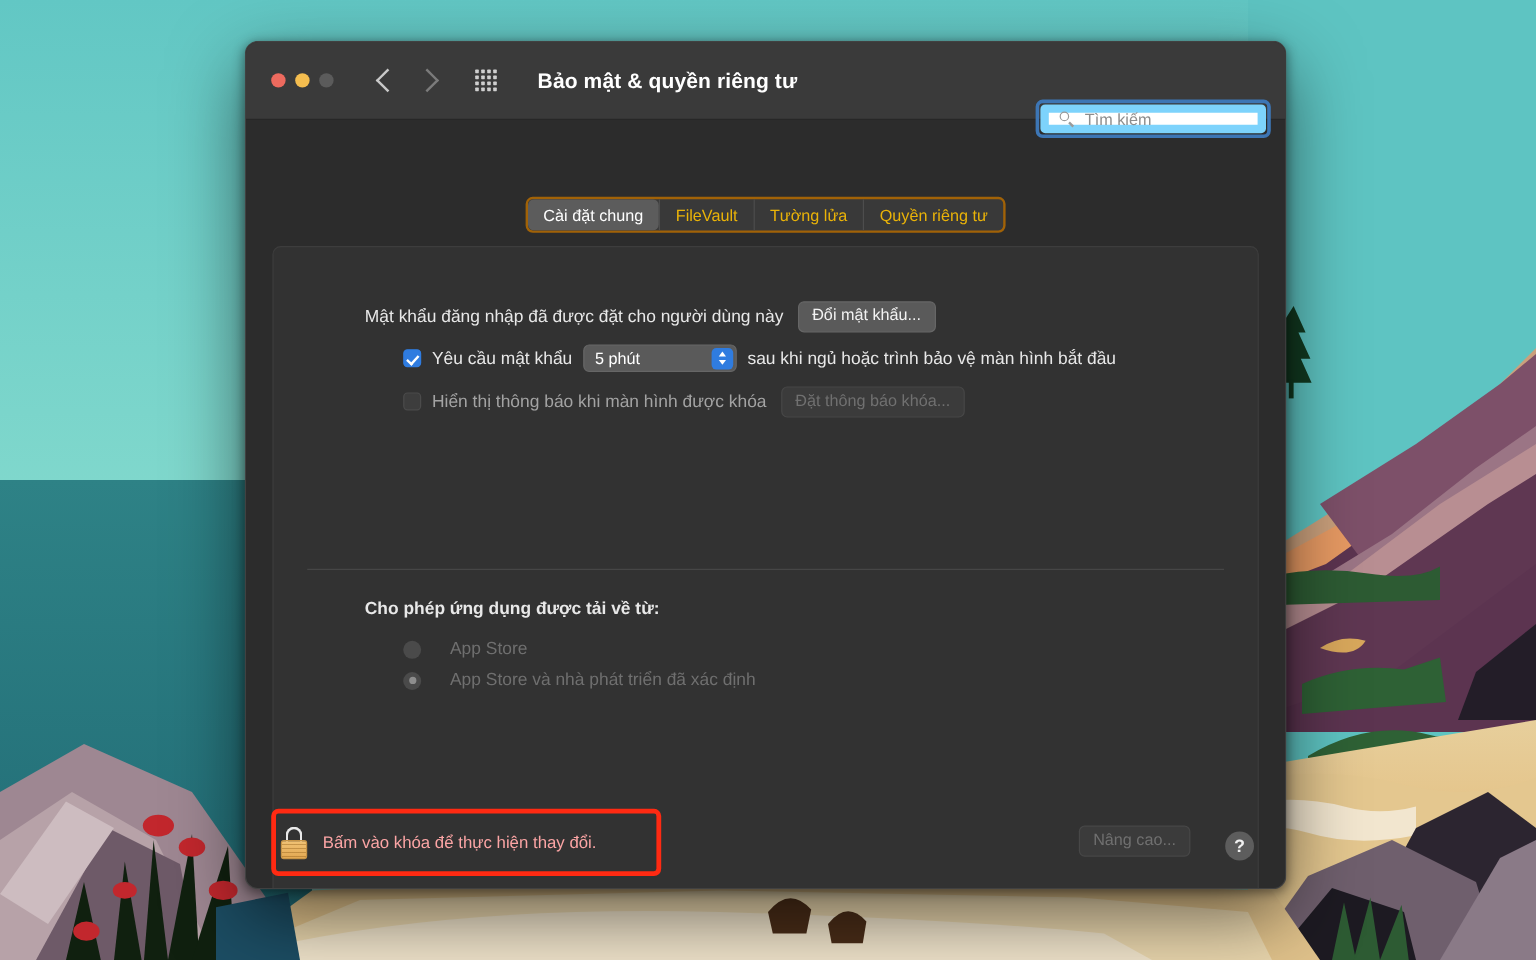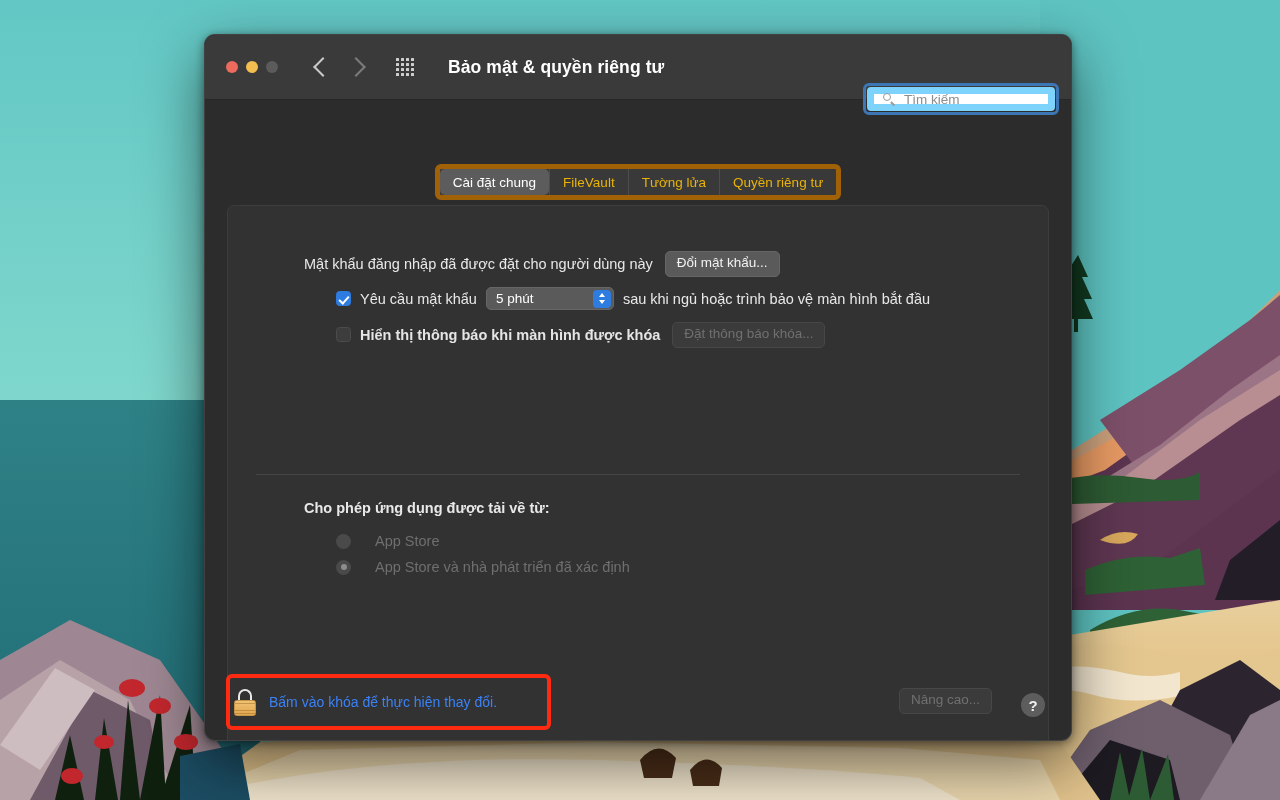--- a/index.html
+++ b/index.html
@@ -149,21 +149,21 @@
     position: absolute;
     left: 0; right: 0;
     top: 64px;
     display: flex;
     justify-content: center;
   }
   #tabs {
     display: flex;
     align-items: stretch;
     background: #393939;
-    border: 5px solid #a16207;
+    border: 2px solid #a16207;
     border-radius: 6px;
     height: 26px;
     overflow: hidden;
   }
   .tab {
     display: flex;
     align-items: center;
     padding: 0 13px;
     color: #eab308;
     font-size: 13.5px;
@@ -238,21 +238,21 @@
     border: solid #fff;
     border-width: 0 2px 2px 0;
     transform: rotate(42deg);
   }
   .checkbox.off {
     background: #3d3d3d;
     border: 1px solid #4b4b4b;
   }
 
   .row-label { color: #e8e8e8; font-size: 14.5px; white-space: nowrap; }
-  .row-label.dim { color: #e5e5e5; font-weight: bold; }
+  .row-label.dim { color: #a3a3a3; }
 
   
   #interval-popup {
     position: relative;
     margin: 0 9px;
     height: 23px;
     width: 128px;
     background: #5a5a5a;
     border: 1px solid #666;
     border-radius: 5px;
@@ -362,21 +362,21 @@
     position: absolute;
     inset: 0;
     background: repeating-linear-gradient(
       to bottom,
       rgba(150,100,30,0.0) 0px,
       rgba(150,100,30,0.0) 2.4px,
       rgba(150,100,30,0.45) 2.4px,
       rgba(150,100,30,0.45) 3.2px);
   }
   #lock-label {
-    color: #3b82f6;
+    color: #fca5a5;
     font-size: 14px;
     white-space: nowrap;
   }
 
   #lock-highlight {
     position: absolute;
     left: 21px;
     bottom: 11px;
     width: 325px;
     height: 56px;

